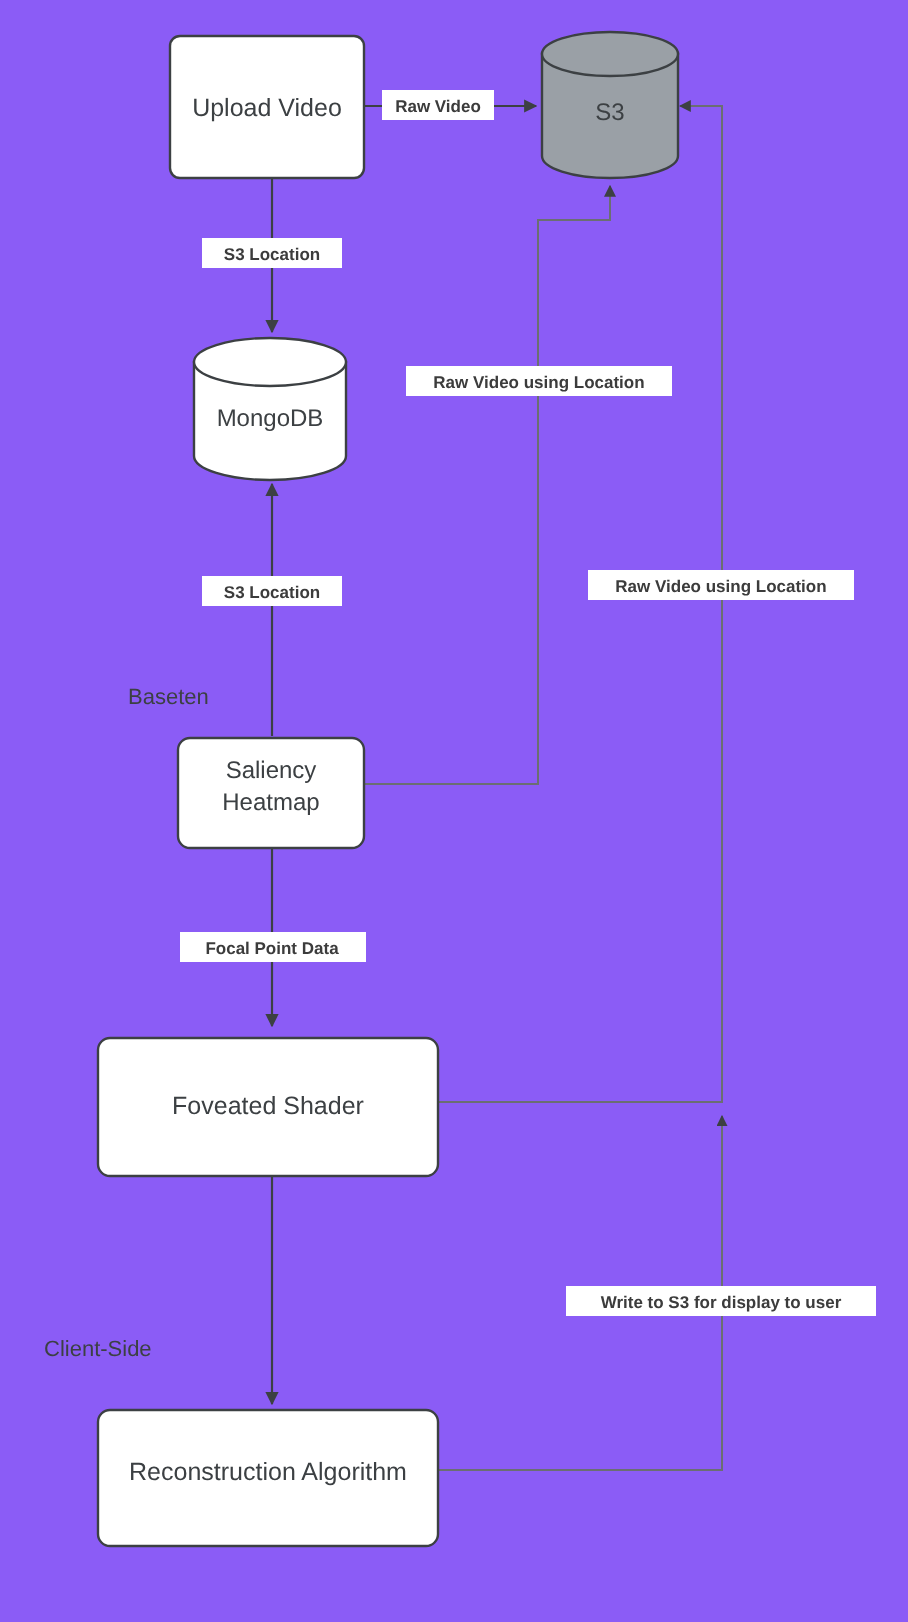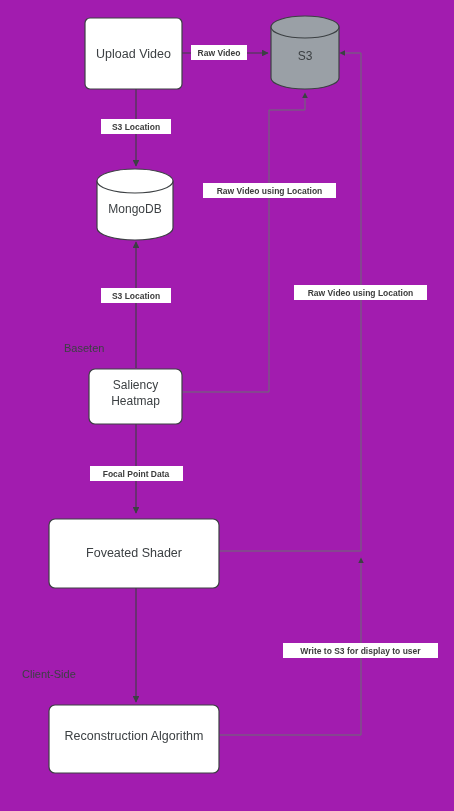--- a/index.html
+++ b/index.html
@@ -7,21 +7,21 @@
     padding: 0;
     background: #ffffff;
   }
   body {
     font-family: "Liberation Sans", sans-serif;
   }
   #canvas {
     position: relative;
     width: 454px;
     height: 811px;
-    background: #a21caf;
+    background: #8b5cf6;
     overflow: hidden;
   }
   #flow-svg {
     position: absolute;
     top: 0;
     left: 0;
     width: 454px;
     height: 811px;
   }
   .node-label {

